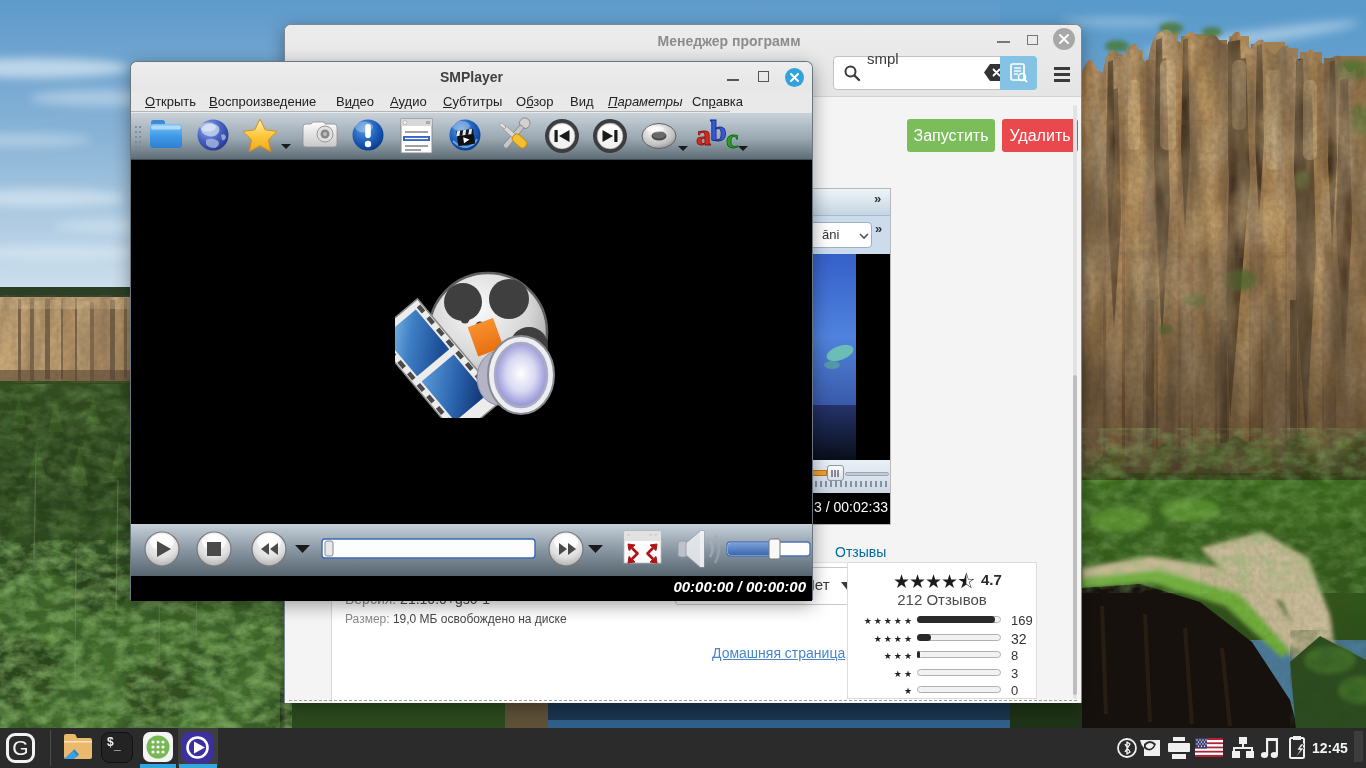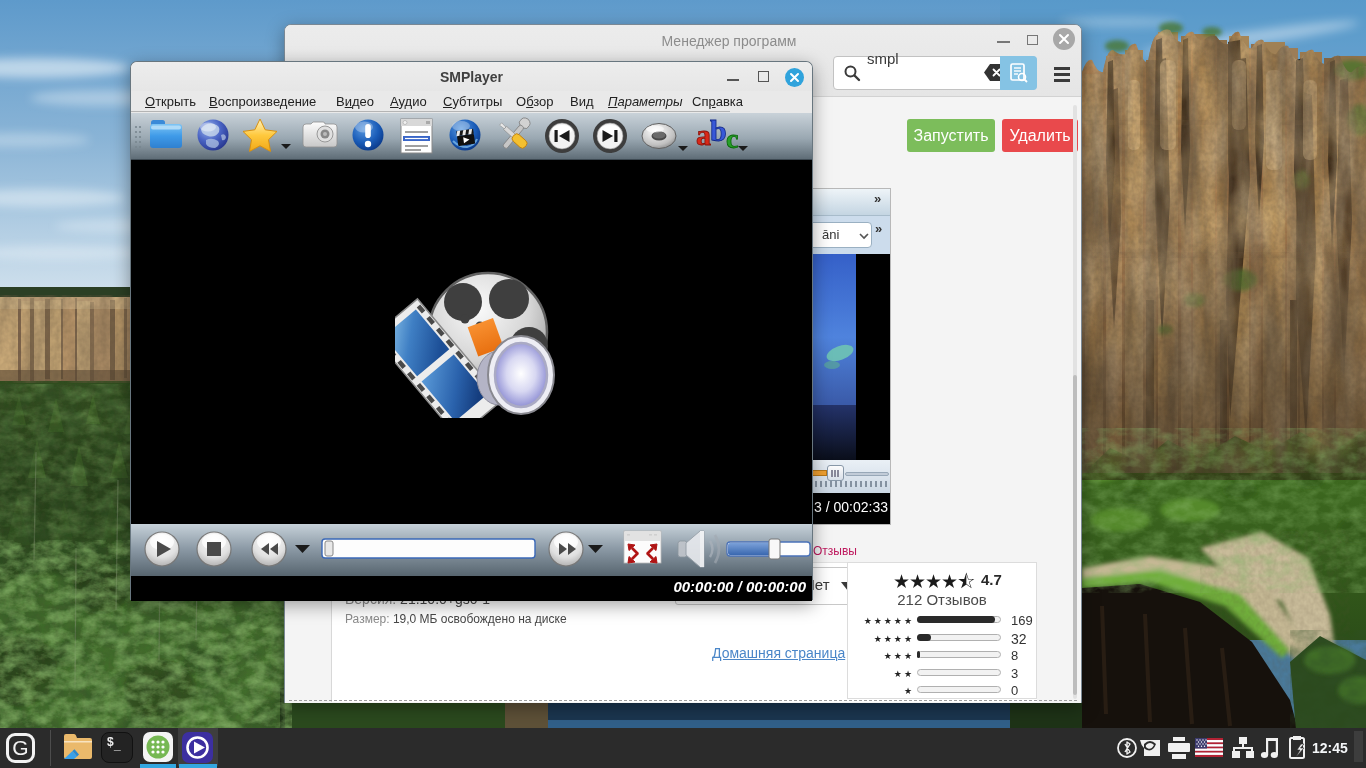--- a/index.html
+++ b/index.html
@@ -293,21 +293,21 @@
   <rect x="0" y="384" width="292" height="346" filter="url(#forTex)" opacity="0.6"></rect>
   <rect x="0" y="384" width="292" height="346" filter="url(#forDark)" opacity="0.6"></rect>
   <rect x="0" y="384" width="292" height="346" filter="url(#grain)" opacity="0.3"></rect>
   <rect x="0" y="540" width="292" height="190" filter="url(#forTex)" opacity="0.75"></rect>
   <rect x="1082" y="428" width="284" height="165" filter="url(#forTex)" opacity="0.55"></rect>
 </svg>
 
 <div class="abs" style="left:284px;top:24px;width:798px;height:679px;border-radius:7px 7px 0 0;background:#f4f4f4;box-shadow:0 5px 18px rgba(0,0,0,0.35);border:1px solid #7a8894;">
 
   <div class="abs" style="left:0;top:0;width:796px;height:72px;background:linear-gradient(#ececec,#e5e5e5);border-radius:6px 6px 0 0;"></div>
-  <div class="abs" style="left:0;top:8px;width:888px;text-align:center;font-size:14px;font-weight:normal;color:#8c8c8c;">Менеджер программ</div>
+  <div class="abs" style="left:0;top:8px;width:888px;text-align:center;font-size:14px;font-weight:bold;color:#8c8c8c;">Менеджер программ</div>
   <div class="abs" style="left:712px;top:16px;width:13px;height:2px;background:#777;"></div>
   <div class="abs" style="left:742px;top:10px;width:11px;height:10px;border:1.5px solid #777;"></div>
   <div class="abs" style="left:768px;top:3px;width:22px;height:22px;border-radius:50%;background:#a8a8a8;">
     <svg width="22" height="22">
           <path d="M7 7 L15 15 M15 7 L7 15" stroke="#fff" stroke-width="2" stroke-linecap="round"></path>
         </svg>
   </div>
 
   <div class="abs" style="left:548px;top:31px;width:204px;height:34px;background:#fff;border:1px solid #c2c2c2;border-radius:4px;"></div>
   <svg class="abs" style="left:558px;top:39px" width="18" height="18" viewBox="0 0 18 18">
@@ -397,21 +397,21 @@
   <div class="abs" style="left:60px;top:566px;font-size:14px;"><span style="color:#8a8a8a;">Версия:</span> <span style="color:#474747;">21.10.0+gs0-1</span></div>
   <div class="abs" style="left:60px;top:587px;font-size:12px;"><span style="color:#8a8a8a;">Размер:</span> <span style="color:#474747;">19,0 МБ освобождено на диске</span></div>
   <div class="abs" style="left:427px;top:620px;font-size:14px;color:#4a86c8;text-decoration:underline;">Домашняя страница</div>
 
   <div class="abs" style="left:390px;top:542px;width:192px;height:38px;background:#fff;border:1px solid #c8c8c8;border-radius:3px;"></div>
   <div class="abs" style="left:519px;top:551px;font-size:15px;color:#3a3a3a;">Нет</div>
   <svg class="abs" style="left:556px;top:557px" width="14" height="9">
         <polygon points="0,0 14,0 7,9" fill="#3a3a3a"></polygon>
       </svg>
 
-  <div class="abs" style="left:528px;top:519px;font-size:12px;color:#be185d;">Отзывы</div>
+  <div class="abs" style="left:550px;top:519px;font-size:14px;color:#0369a1;">Отзывы</div>
   <div class="abs" style="left:562px;top:537px;width:190px;height:137px;background:#fff;border:1px solid #dcdcdc;"></div>
   <div class="abs" style="left:608px;top:543px;font-size:19px;color:#1a1a1a;letter-spacing:-1px;">★★★★<span style="position:relative;">⯪</span></div>
   <div class="abs" style="left:696px;top:546px;font-size:15px;font-weight:bold;color:#2a2a2a;">4.7</div>
   <div class="abs" style="left:562px;top:566px;width:190px;text-align:center;font-size:15px;color:#4a4a4a;">212 Отзывов</div>
 
   <div class="abs" style="left:562px;top:588px;width:190px;font-size:9px;color:#222;">
     <div style="position:relative;height:17.5px;">
       <span style="position:absolute;right:123px;top:3px;letter-spacing:2px;">★★★★★</span>
       <span style="position:absolute;left:70px;top:3px;width:84px;height:7px;border:1px solid #b0b0b0;border-radius:4px;background:#f2f2f2;"></span>
       <span style="position:absolute;left:70px;top:3px;width:78px;height:7px;border-radius:4px;background:#2a2a2a;"></span>

